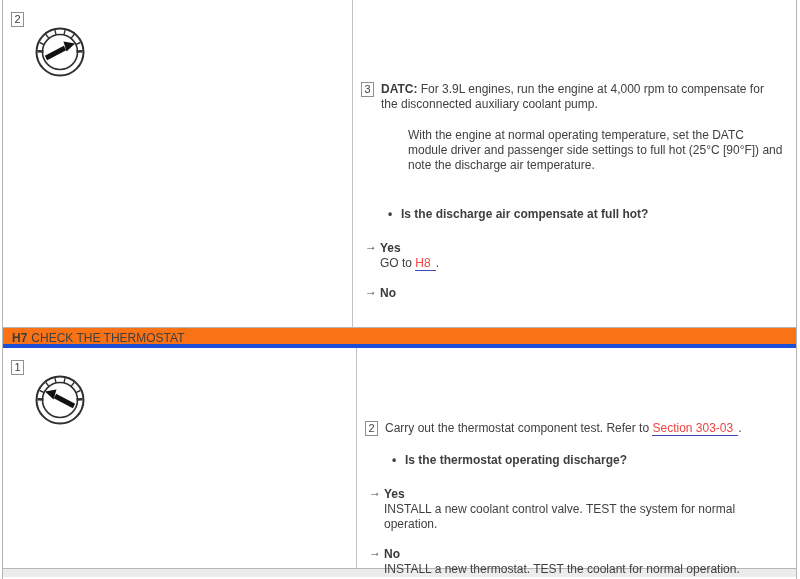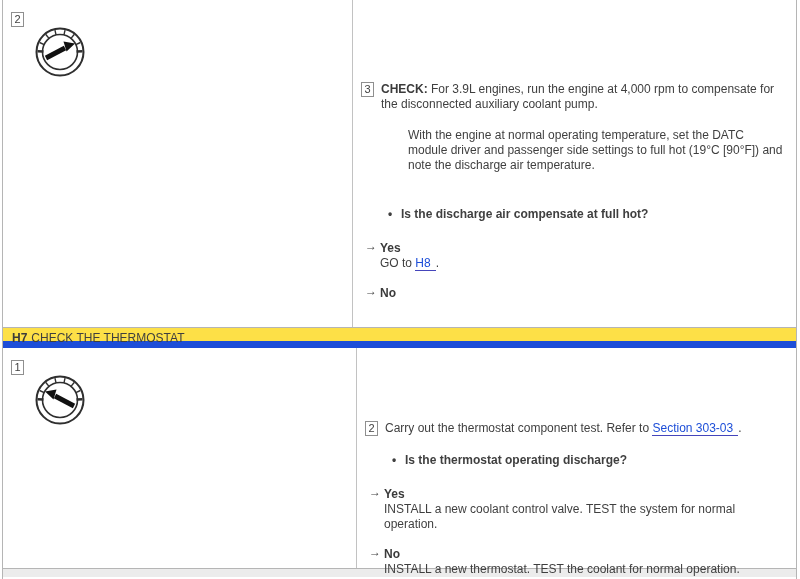--- a/index.html
+++ b/index.html
@@ -35,25 +35,25 @@
   .para { width: 378px; margin-left: 47px; margin-top: 16px; }
   .question { display: flex; margin-left: 27px; margin-top: 34px; font-weight: bold; }
   .row-b .question { margin-top: 17px; }
   .question .dot { width: 13px; flex: 0 0 auto; }
   .answer { margin-top: 19px; }
   .answer + .answer { margin-top: 15px; }
   .ans-head { display: flex; font-weight: bold; }
   .arr { width: 15px; margin-left: 4px; flex: 0 0 auto; font-weight: normal; position: relative; top: -2px; }
   .ans-body { margin-left: 19px; }
 
-  .hdr { height: 20px; line-height: 20px; padding-left: 9px; border-bottom: 7px solid #1d4ed8; background: #fde047; }
+  .hdr { height: 20px; line-height: 20px; padding-left: 9px; border-bottom: 4px solid #1d4ed8; background: #f97316; }
   .hdr b { margin-right: 4px; }
 
   .lnk {
-    color: #1d4ed8; text-decoration: none; cursor: pointer;
+    color: #ef4444; text-decoration: none; cursor: pointer;
     border-bottom: 1px solid #4545bb; padding-right: 5px;
   }
   .stub { height: 8px; background: #ececec; }
   b { color: #3b3b3b; }
 </style>
 </head>
 <body>
 
 <div class="doc">
 
@@ -75,23 +75,23 @@
         </g>
         <g fill="#111">
           <line x1="13" y1="33" x2="32" y2="23" stroke="#111" stroke-width="5"></line>
           <polygon points="42,18.5 30.5,16.5 33.5,26.5"></polygon>
         </g>
       </svg>
     </div>
     <div class="cell-right">
       <div class="step-line">
         <span class="stepbox">3</span>
-        <div class="note-text"><b>CHECK:</b><span> For 3.9L engines, run the engine at 4,000 rpm to compensate for the disconnected auxiliary coolant pump.</span></div>
+        <div class="note-text"><b>DATC:</b><span> For 3.9L engines, run the engine at 4,000 rpm to compensate for the disconnected auxiliary coolant pump.</span></div>
       </div>
-      <div class="para">With the engine at normal operating temperature, set the DATC module driver and passenger side settings to full hot (19°C [90°F]) and note the discharge air temperature.</div>
+      <div class="para">With the engine at normal operating temperature, set the DATC module driver and passenger side settings to full hot (25°C [90°F]) and note the discharge air temperature.</div>
       <div class="question">
         <span class="dot">•</span>
         <span>Is the discharge air compensate at full hot?</span>
       </div>
       <div class="answer">
         <div class="ans-head">
           <span class="arr">→</span>
           <b>Yes</b>
         </div>
         <div class="ans-body"><span>GO to </span><a class="lnk">H8</a><span>.</span></div>

